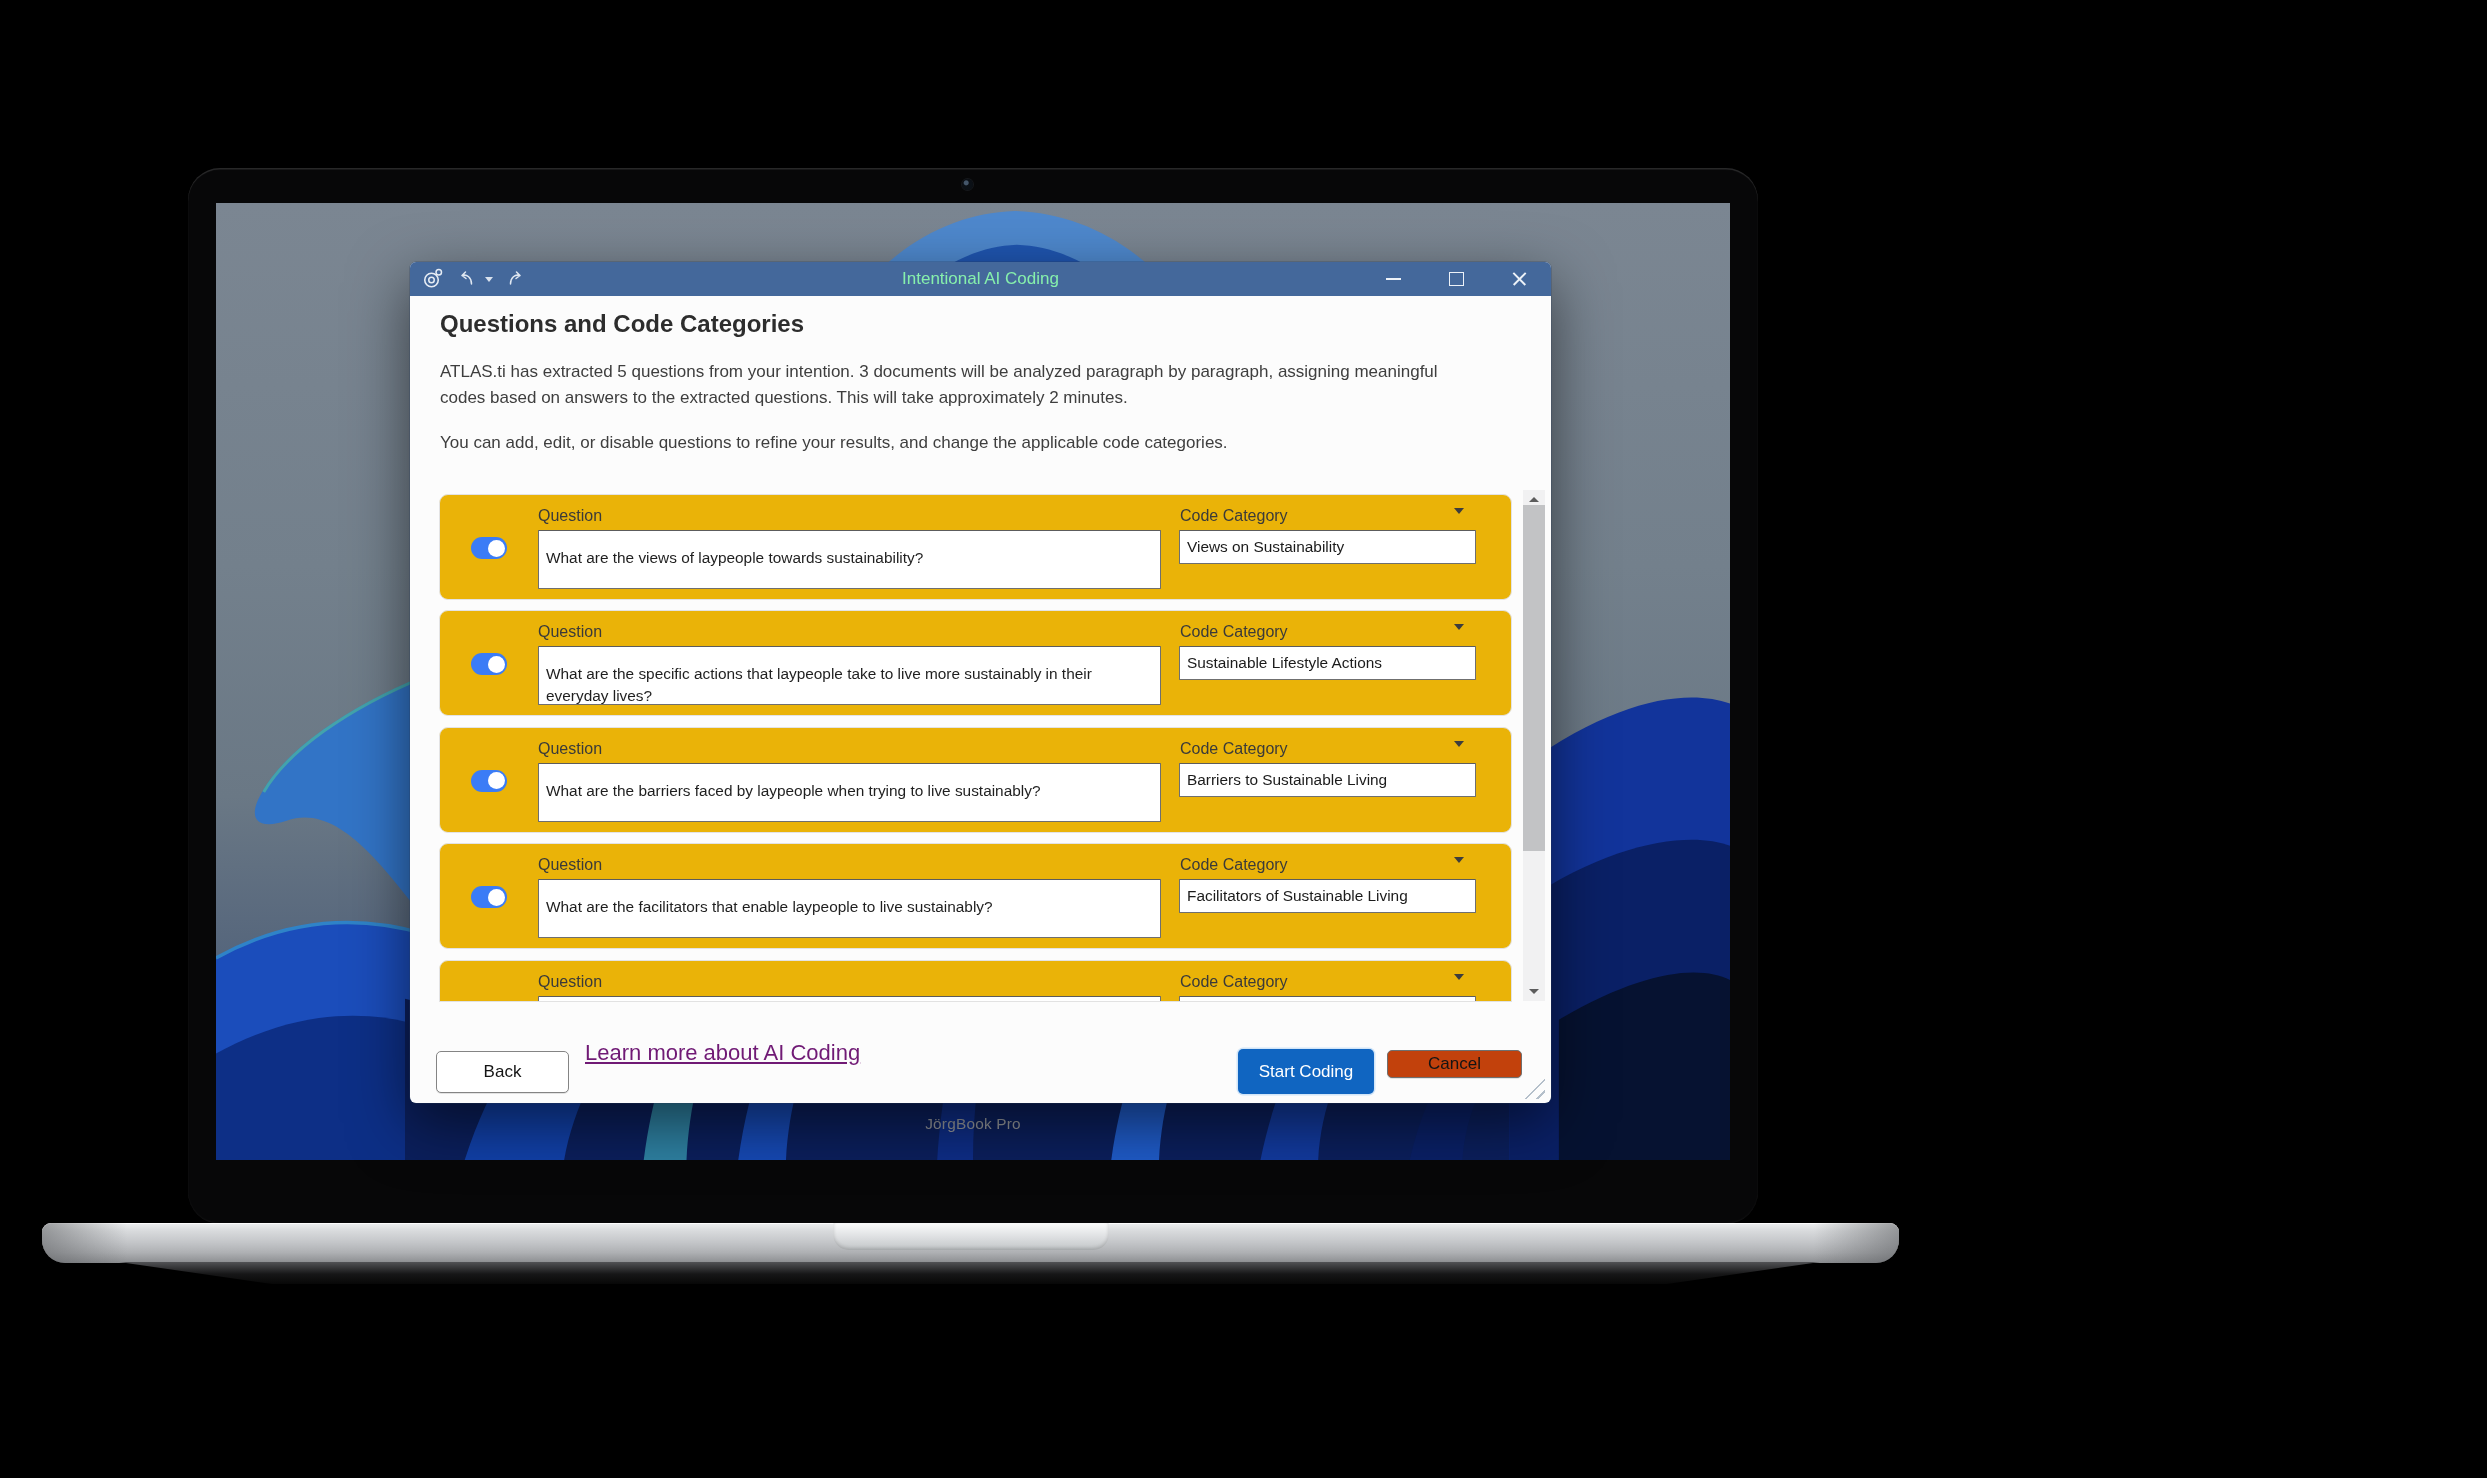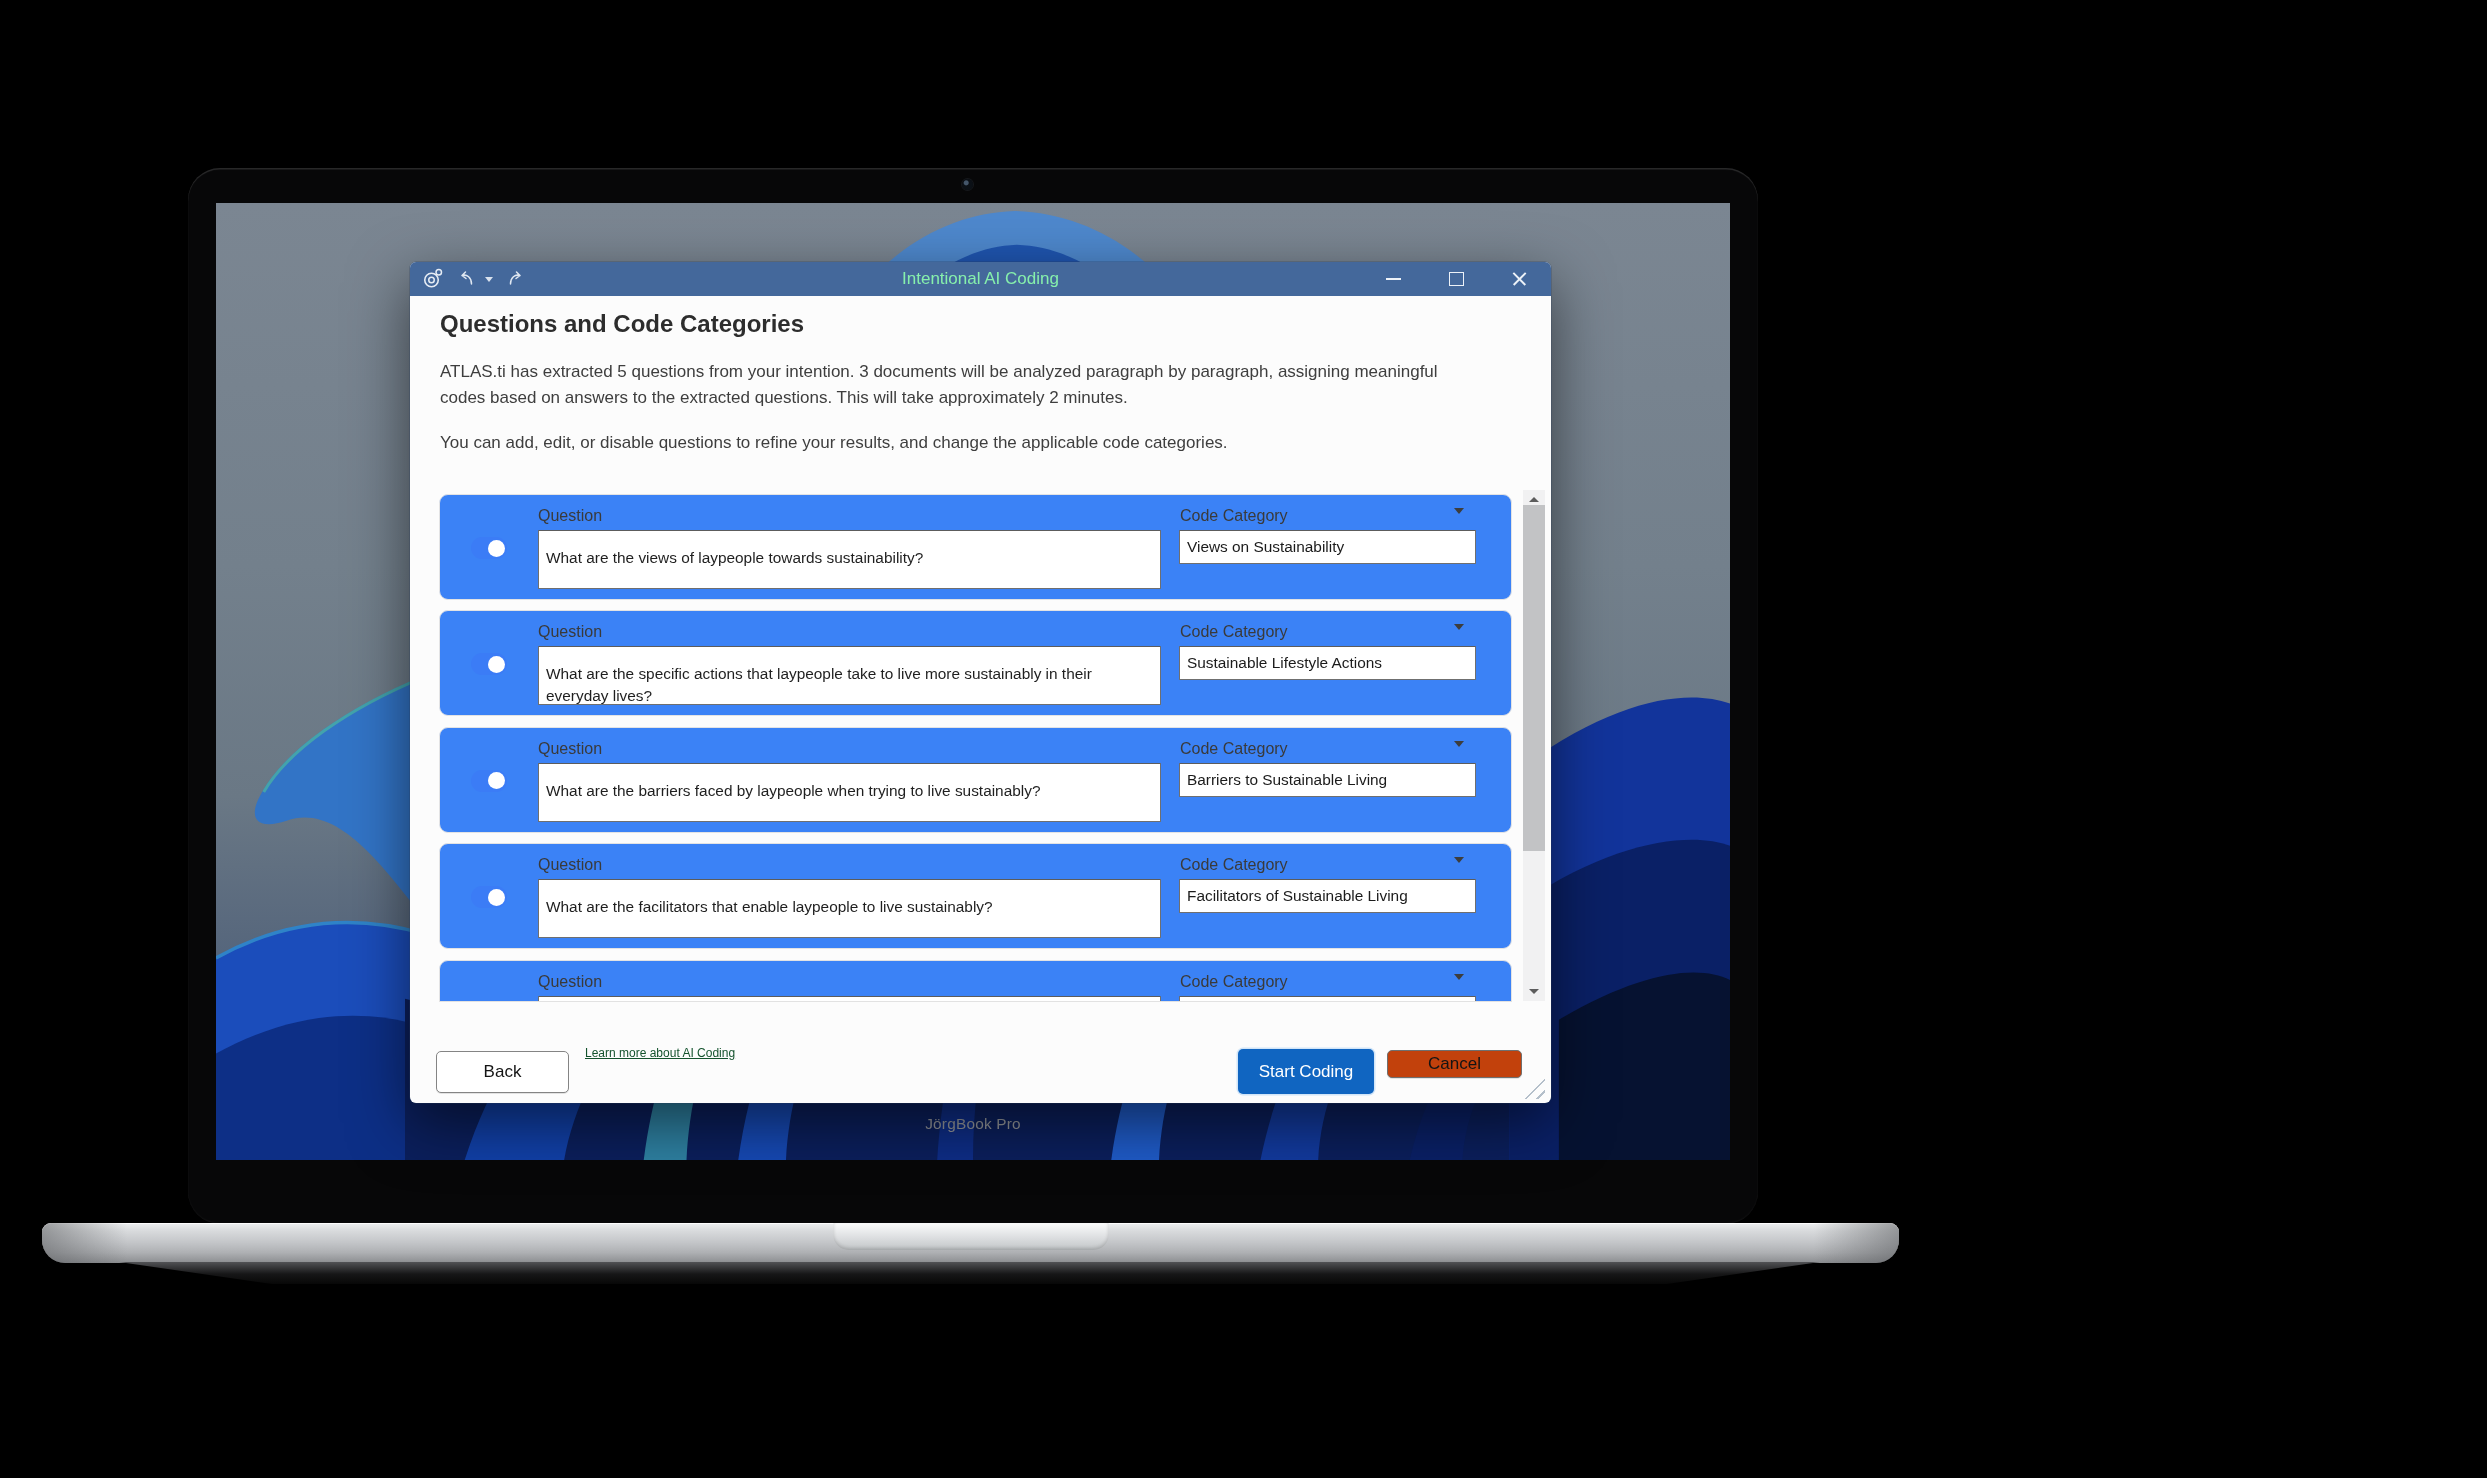--- a/index.html
+++ b/index.html
@@ -83,21 +83,21 @@
   .intro{position:absolute;left:30px;width:1040px;font-size:17px;line-height:1.55;color:#3e3e3e;}
   .intro1{top:97px;}
   .intro2{top:168px;}
 
   .viewport{
     position:absolute;left:29px;top:228px;width:1073px;height:511px;overflow:hidden;
     border-bottom:0.5px solid #e2e2e2;
   }
   .qrow{
     position:relative;margin:4px 0 10.4px 0;height:106px;box-sizing:border-box;
-    background:#3b82f6;border:0.5px solid #e3e3e4;border-radius:9px;
+    background:#eab308;border:0.5px solid #e3e3e4;border-radius:9px;
   }
   .toggle{
     position:absolute;left:31px;top:42px;width:36px;height:22px;border-radius:11px;background:#3b7cf6;
   }
   .toggle::after{
     content:"";position:absolute;right:2.5px;top:2.5px;width:17px;height:17px;border-radius:50%;background:#fff;
   }
   .q-label{position:absolute;left:98px;top:12px;font-size:16px;color:#3a3a3a;}
   .c-label{position:absolute;left:740px;top:12px;font-size:16px;color:#3a3a3a;}
   .q-input{
@@ -123,21 +123,21 @@
   .sb-thumb{position:absolute;left:0;top:15px;width:22px;height:346px;background:#c2c3c5;}
 
   
   .btn{
     position:absolute;display:flex;align-items:center;justify-content:center;
     font-size:17px;border-radius:5px;box-sizing:border-box;margin-top:19px;
   }
   .btn-back{left:26px;top:770px;width:133px;height:42px;background:#fff;border:1px solid #848484;color:#141414;box-shadow:0 1px 0 rgba(0,0,0,.10);}
   .link{
     position:absolute;left:175px;top:770px;height:42px;line-height:42px;
-    font-size:12px;color:#14532d;text-decoration:underline;
+    font-size:22px;color:#701a75;text-decoration:underline;
   }
   .btn-start{left:828px;top:768px;width:136px;height:45px;background:#1065c1;color:#fff;box-shadow:0 0 0 1.5px rgba(130,185,240,.35);}
   .btn-cancel{left:977px;top:769px;width:135px;height:28px;background:#c2410c;border:1px solid #6f6f6f;color:#141414;box-shadow:0 1px 0 rgba(0,0,0,.10);}
   .grip{
     position:absolute;right:6px;bottom:4px;width:26px;height:26px;
     background:repeating-linear-gradient(135deg,transparent 0 6px,#b4bfca 6px 8px);
     clip-path:polygon(100% 0,0 100%,100% 100%);
   }
 </style>
 </head>

